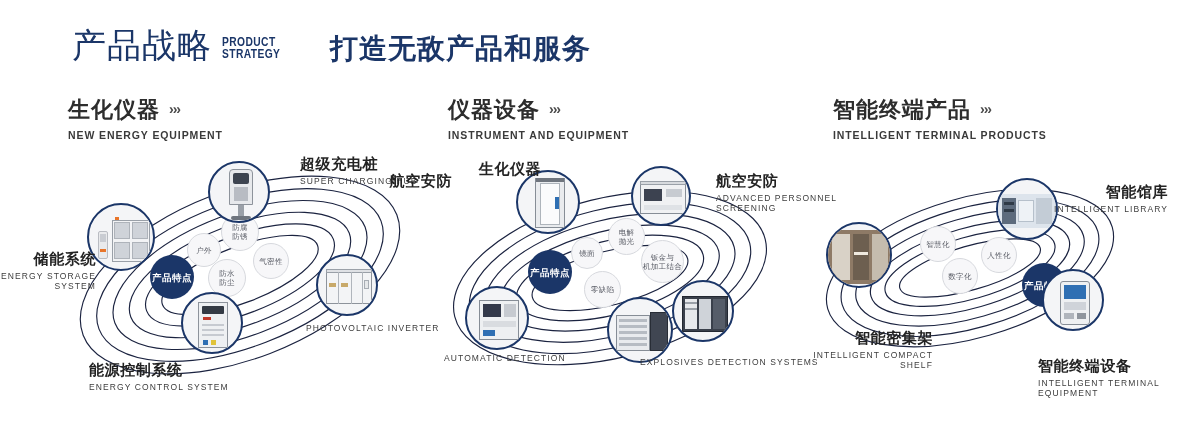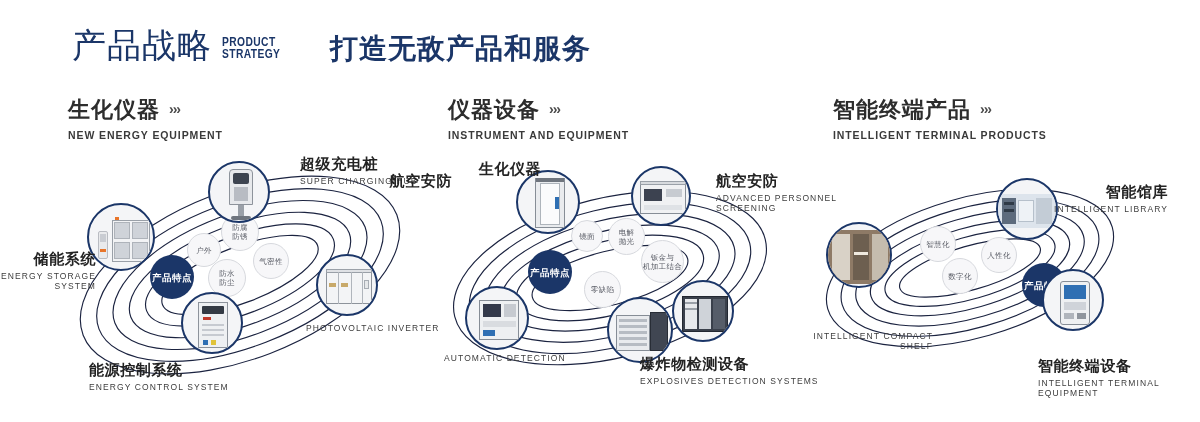--- a/index.html
+++ b/index.html
@@ -217,21 +217,21 @@
         <ellipse rx="128" ry="58"></ellipse>
         <ellipse rx="112" ry="47"></ellipse>
         <ellipse rx="96" ry="37"></ellipse>
         <ellipse rx="80" ry="27"></ellipse>
       </g>
     </svg>
 
     <div class="core" style="left:96px;top:92px;width:44px;height:44px;">
         <span style="white-space:pre-line">产品特点</span>
       </div>
-    <div class="feat" style="left:139px;top:62px;width:32px;height:32px;">
+    <div class="feat" style="left:139px;top:79px;width:32px;height:32px;">
         <span style="white-space:pre-line">镜面</span>
       </div>
     <div class="feat" style="left:176px;top:60px;width:37px;height:37px;">
         <span style="white-space:pre-line">电解
 抛光</span>
       </div>
     <div class="feat" style="left:209px;top:82px;width:43px;height:43px;">
         <span style="white-space:pre-line">钣金与
 机加工结合</span>
       </div>
@@ -300,21 +300,20 @@
   </div>
   <div class="cap" style="left:716px;top:172px;">
     <div class="cn">航空安防</div>
     <div class="en" style="white-space:pre-line">ADVANCED PERSONNEL
 SCREENING</div>
   </div>
   <div class="cap" style="left:444px;top:351px;">
     <div class="en" style="white-space:pre-line">AUTOMATIC DETECTION</div>
   </div>
   <div class="cap" style="left:640px;top:355px;">
-    <div class="cn">爆炸物检测设备</div>
     <div class="en" style="white-space:pre-line">EXPLOSIVES DETECTION SYSTEMS</div>
   </div>
 
   <div class="grp" style="left:818px;top:170px;width:330px;height:195px;">
 
     <svg class="orbits" width="330" height="195" viewBox="0 0 330 195">
       <g transform="translate(152,98) rotate(-16)" fill="none" stroke="#1b2340" stroke-width="1.15">
         <ellipse rx="148" ry="70"></ellipse>
         <ellipse rx="133" ry="60"></ellipse>
         <ellipse rx="118" ry="50"></ellipse>
@@ -367,20 +366,21 @@
         <div class="bx" style="left:33px;top:42px;width:9px;height:6px;background:#8f959d;"></div>
       </div>
     </div>
   </div>
 
   <div class="cap" style="left:1054px;top:183px;text-align:right;">
     <div class="cn">智能馆库</div>
     <div class="en" style="white-space:pre-line">INTELLIGENT LIBRARY</div>
   </div>
   <div class="cap r" style="left:790px;top:329px;width:143px;">
+    <div class="cn">智能密集架</div>
     <div class="en" style="white-space:pre-line">INTELLIGENT COMPACT
 SHELF</div>
   </div>
   <div class="cap" style="left:1038px;top:357px;">
     <div class="cn">智能终端设备</div>
     <div class="en" style="white-space:pre-line">INTELLIGENT TERMINAL EQUIPMENT</div>
   </div>
 
 </div>
 

